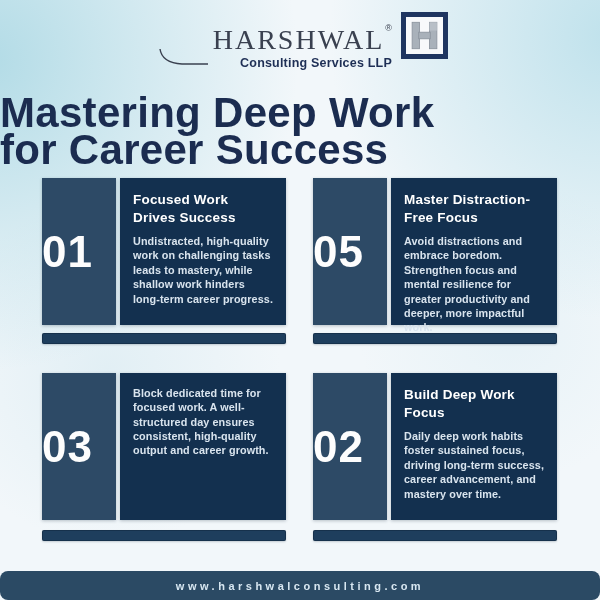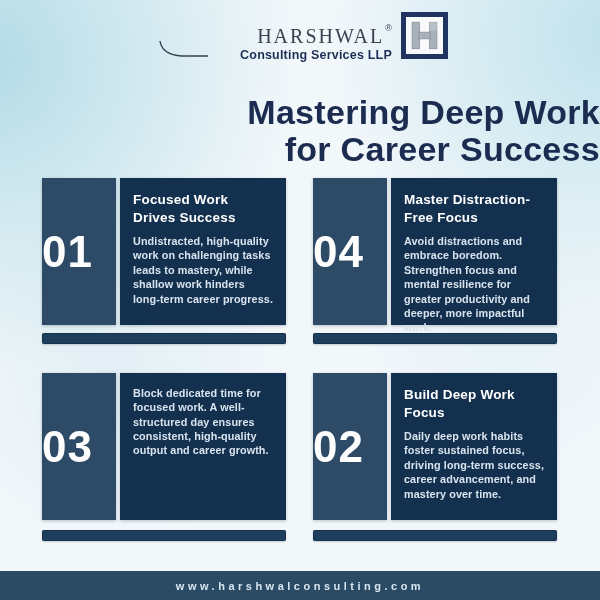--- a/index.html
+++ b/index.html
@@ -20,38 +20,38 @@
 
   
   .header {
     position: absolute; top: 10px; left: 0; right: 0;
     display: flex; justify-content: center; align-items: flex-start; gap: 9px;
   }
   .brand-text { margin-top: 16px; text-align: right; }
   .brand-name-row { display: flex; align-items: flex-start; justify-content: flex-end; }
   .brand-name {
     font-family: "Liberation Serif", serif;
-    font-size: 20px; letter-spacing: 2px; font-weight: 500;
+    font-size: 28px; letter-spacing: 2px; font-weight: 500;
     color: #3a4150; line-height: 1;
   }
   .reg { font-size: 9px; color: #3a4150; margin-left: 1px; margin-top: -3px; }
   .brand-tagline-row { display: flex; align-items: center; justify-content: flex-end; margin-top: 2px; gap: 28px; }
   .swoosh { margin-right: 2px; margin-top: -8px; }
   .brand-tagline { font-size: 12.5px; font-weight: bold; color: #1e2f55; letter-spacing: 0.2px; }
   .logo-box {
     width: 47px; height: 47px; margin-top: 2px;
     border: 5px solid #1f3560; background: #f8f9fb;
     display: flex; align-items: center; justify-content: center;
   }
 
   
   .title {
     position: absolute; top: 94px; left: 0; right: 0;
-    text-align: right;
-    font-size: 34px; line-height: 37px; font-weight: 800;
+    text-align: left;
+    font-size: 42px; line-height: 37px; font-weight: 800;
     color: #1b2c50; letter-spacing: 0.3px;
   }
 
   
   .card {
     position: absolute; width: 244px; height: 147px;
     display: flex; gap: 4px;
   }
   .card-pos-1 { left: 42px;  top: 178px; }
   .card-pos-2 { left: 313px; top: 178px; }
@@ -87,21 +87,21 @@
   }
   .bar-pos-1 { left: 42px;  top: 333px; }
   .bar-pos-2 { left: 313px; top: 333px; }
   .bar-pos-3 { left: 42px;  top: 530px; }
   .bar-pos-4 { left: 313px; top: 530px; }
 
   
   .footer {
     position: absolute; left: 0; right: 0; top: 571px; height: 29px;
     background: #2b4a64;
-    display: flex; align-items: center; justify-content: center;
+    display: flex; align-items: center; justify-content: center; border-radius: 8px;
   }
   .website {
     color: #d8e7f1; font-size: 11px; letter-spacing: 3.5px; font-weight: bold;
   }
 </style>
 </head>
 <body>
 
 <div class="page">
 
@@ -139,21 +139,21 @@
     </div>
     <div class="content-panel">
       <div class="card-title">Focused Work Drives Success</div>
       <div class="card-desc">Undistracted, high-quality work on challenging tasks leads to mastery, while shallow work hinders long-term career progress.</div>
     </div>
   </div>
   <div class="accent-bar bar-pos-1"></div>
 
   <div class="card card-pos-2">
     <div class="num-panel">
-      <span class="num">04</span>
+      <span class="num">05</span>
     </div>
     <div class="content-panel">
       <div class="card-title">Master Distraction-Free Focus</div>
       <div class="card-desc">Avoid distractions and embrace boredom. Strengthen focus and mental resilience for greater productivity and deeper, more impactful work.</div>
     </div>
   </div>
   <div class="accent-bar bar-pos-2"></div>
 
   <div class="card card-pos-3">
     <div class="num-panel">

